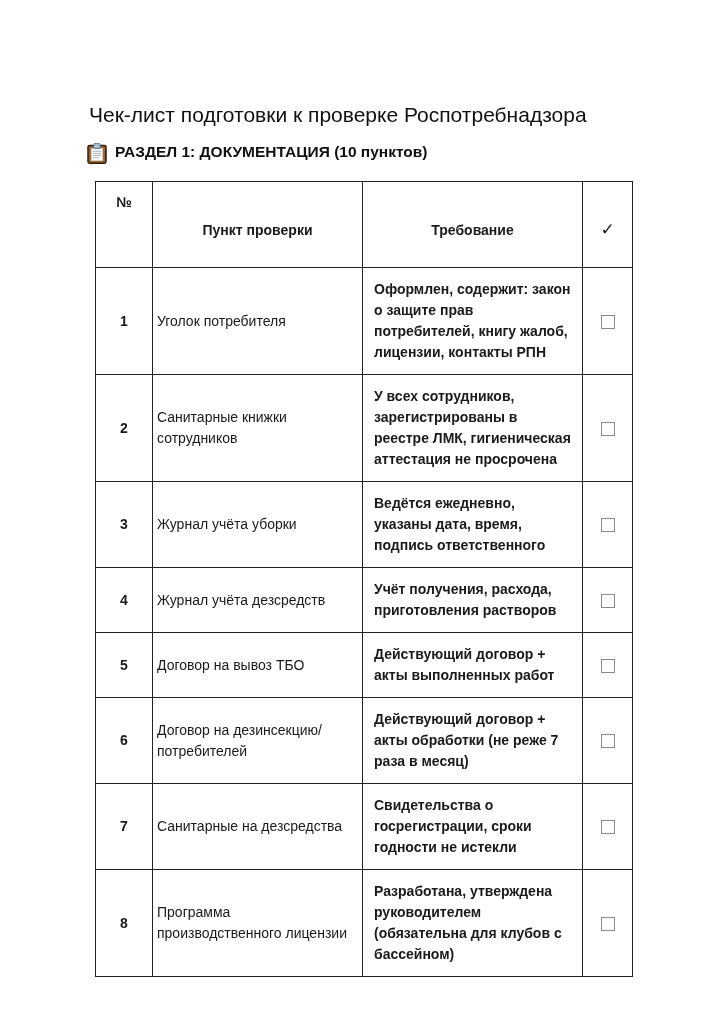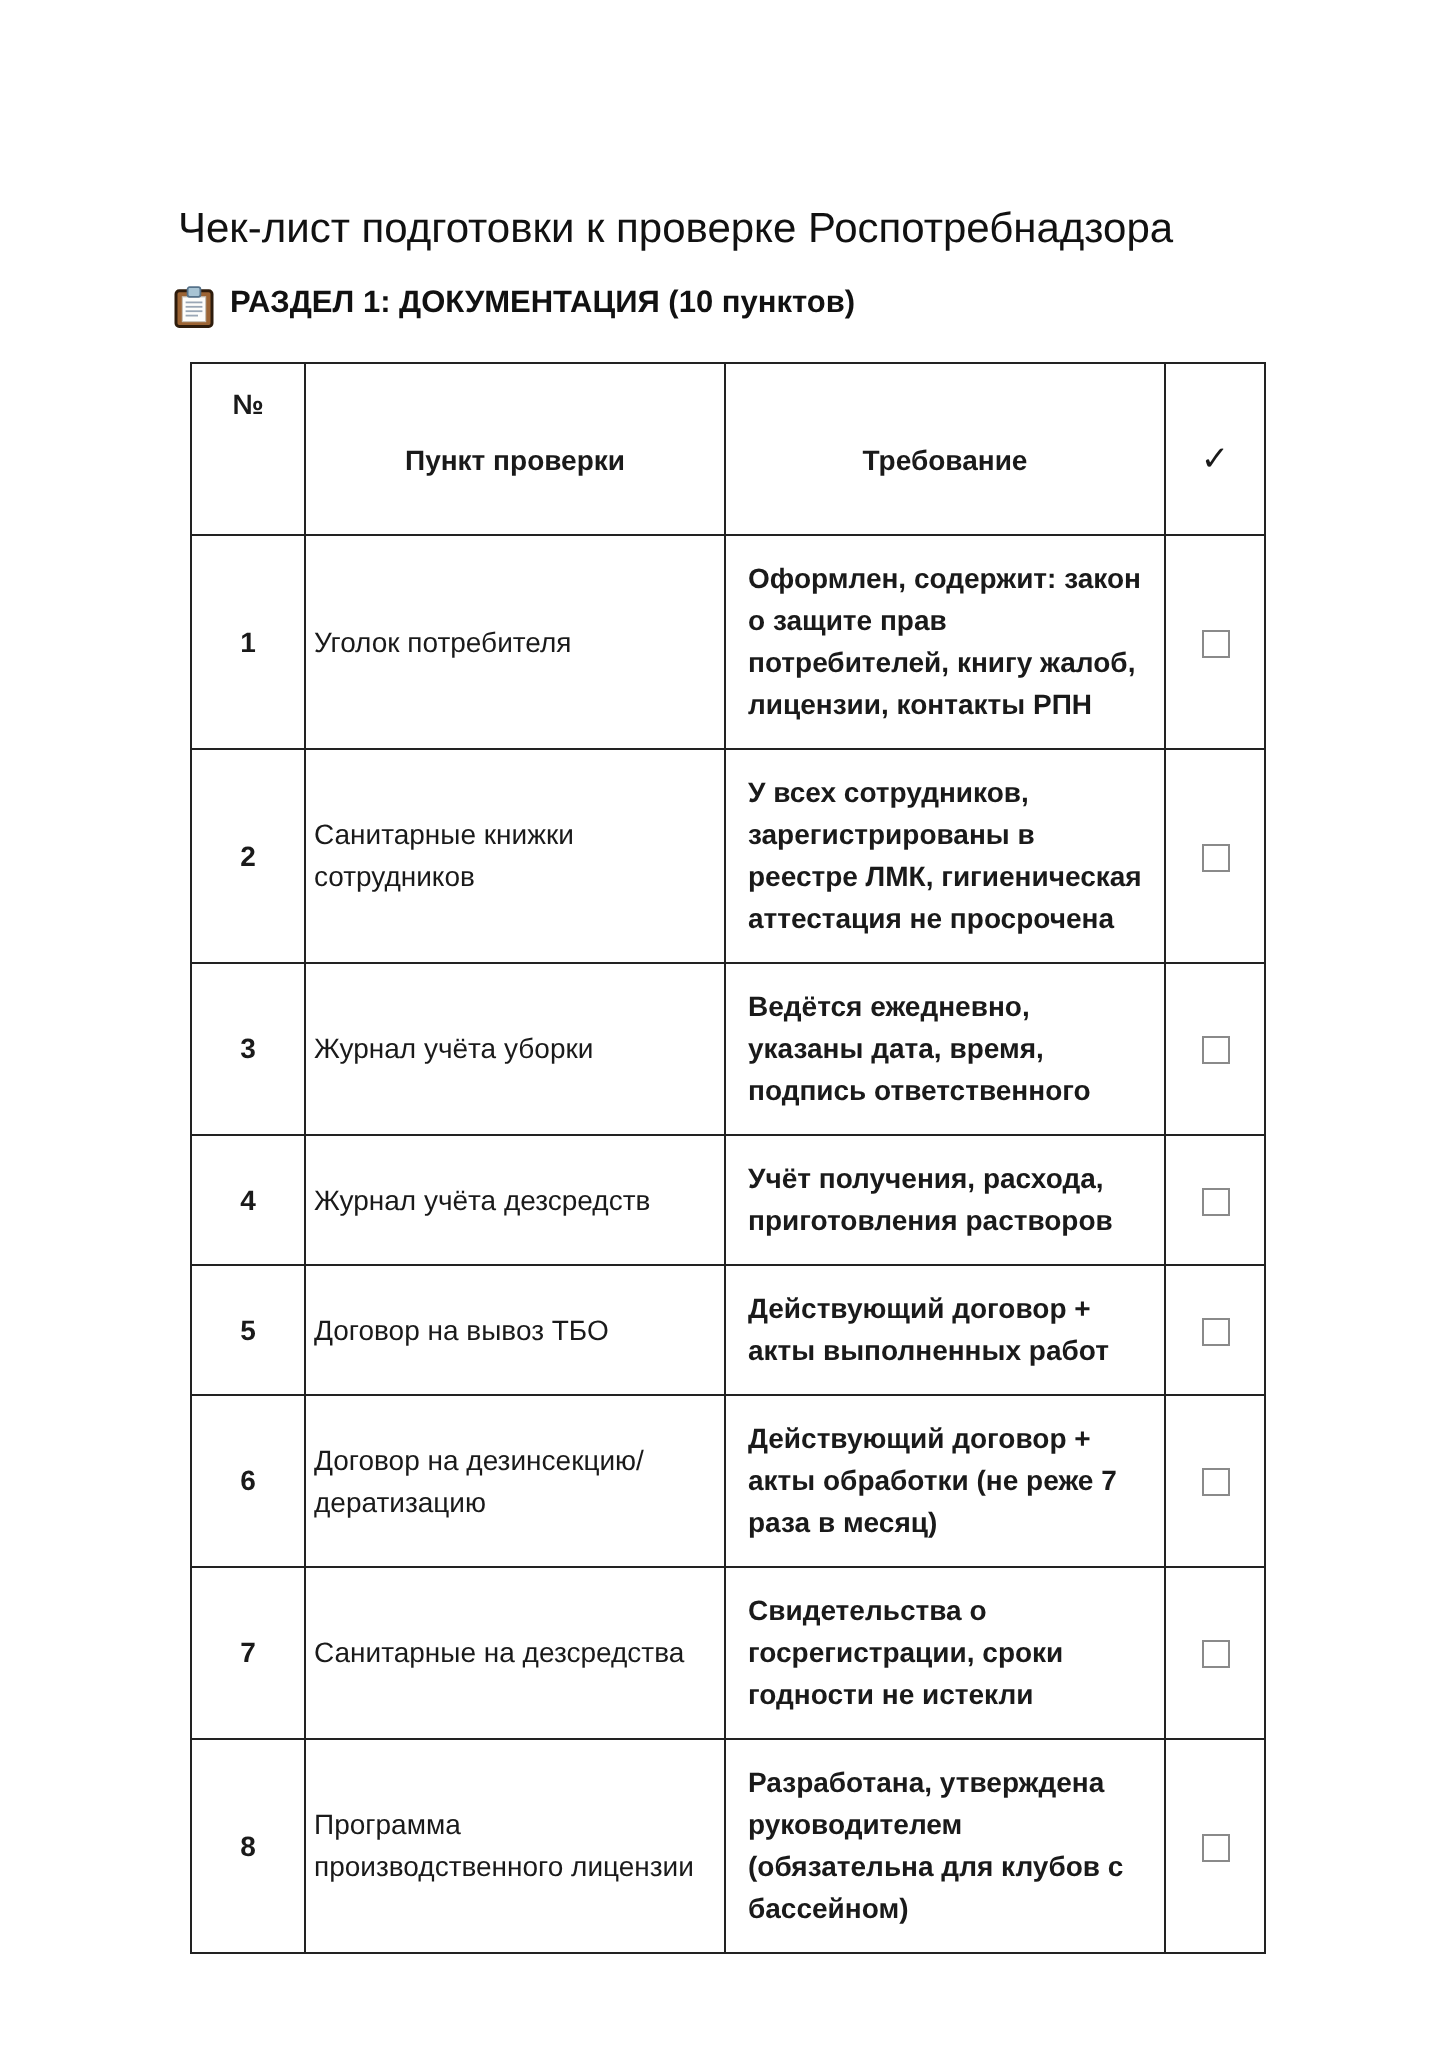--- a/index.html
+++ b/index.html
@@ -135,21 +135,21 @@
           <td class="c-check"><span class="checkbox"></span></td>
         </tr>
         <tr>
           <td class="c-num">5</td>
           <td class="c-item">Договор на вывоз ТБО</td>
           <td class="c-req">Действующий договор + акты выполненных работ</td>
           <td class="c-check"><span class="checkbox"></span></td>
         </tr>
         <tr>
           <td class="c-num">6</td>
-          <td class="c-item">Договор на дезинсекцию/дератизацию</td>
+          <td class="c-item">Договор на дезинсекцию/потребителей</td>
           <td class="c-req">Действующий договор + акты обработки (не реже 7 раза в месяц)</td>
           <td class="c-check"><span class="checkbox"></span></td>
         </tr>
         <tr>
           <td class="c-num">7</td>
           <td class="c-item">Санитарные на дезсредства</td>
           <td class="c-req">Свидетельства о госрегистрации, сроки годности не истекли</td>
           <td class="c-check"><span class="checkbox"></span></td>
         </tr>
         <tr>

